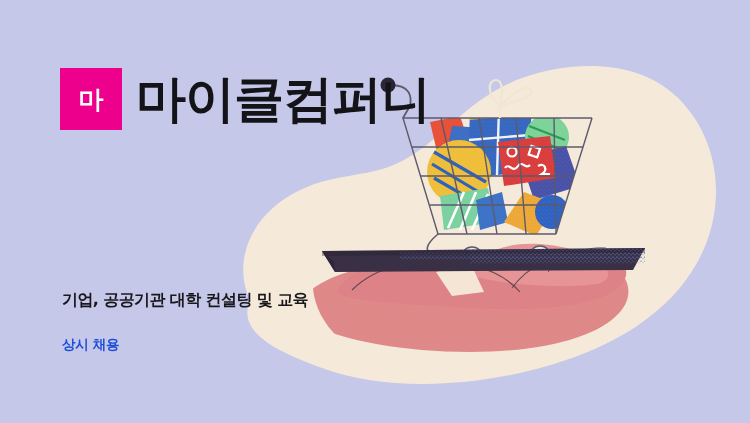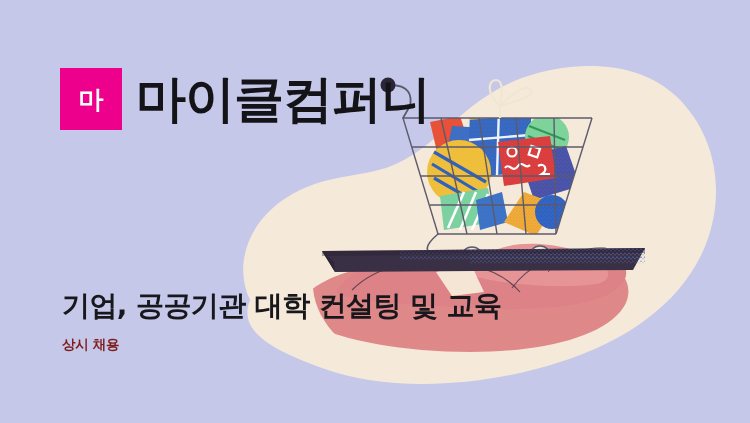--- a/index.html
+++ b/index.html
@@ -26,26 +26,26 @@
     color:#ffffff;font-size:25px;font-weight:bold;line-height:1;
     font-family:"DejaVu Sans","Liberation Sans",sans-serif;
   }
   .brand-name{
     font-size:50px;font-weight:bold;color:#141418;
     letter-spacing:-1px;line-height:1;white-space:nowrap;
   }
 
   .headline{
     position:absolute;left:62px;top:292px;
-    font-size:28px;font-weight:bold;color:#17171c;
+    font-size:16px;font-weight:bold;color:#17171c;
     letter-spacing:-0.6px;white-space:nowrap;line-height:1;
   }
   .subline{
     position:absolute;left:62px;top:338px;
-    font-size:13.5px;font-weight:bold;color:#7f1d1d;
+    font-size:13.5px;font-weight:bold;color:#1d4ed8;
     letter-spacing:-0.3px;white-space:nowrap;line-height:1;
   }
 </style>
 </head>
 <body>
 
 <div id="banner">
 
   <svg id="art" viewBox="0 0 750 423">
     <defs>

